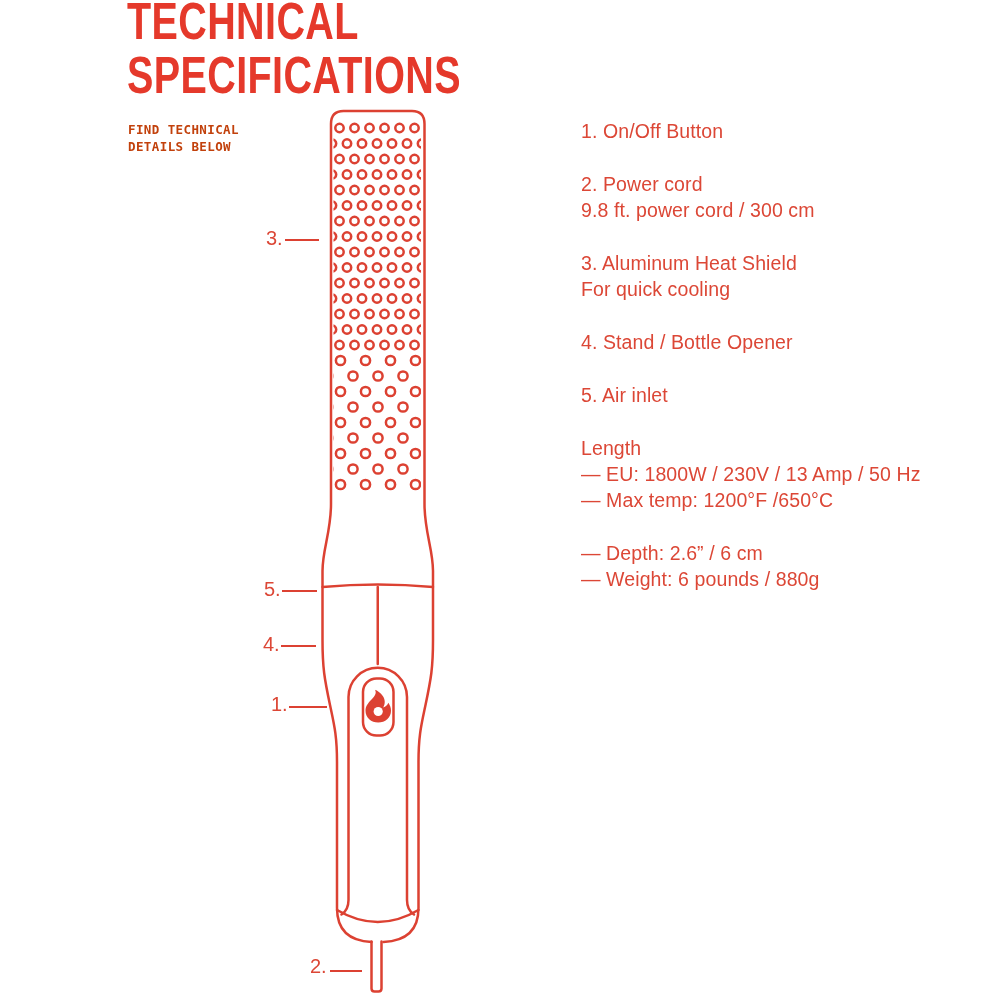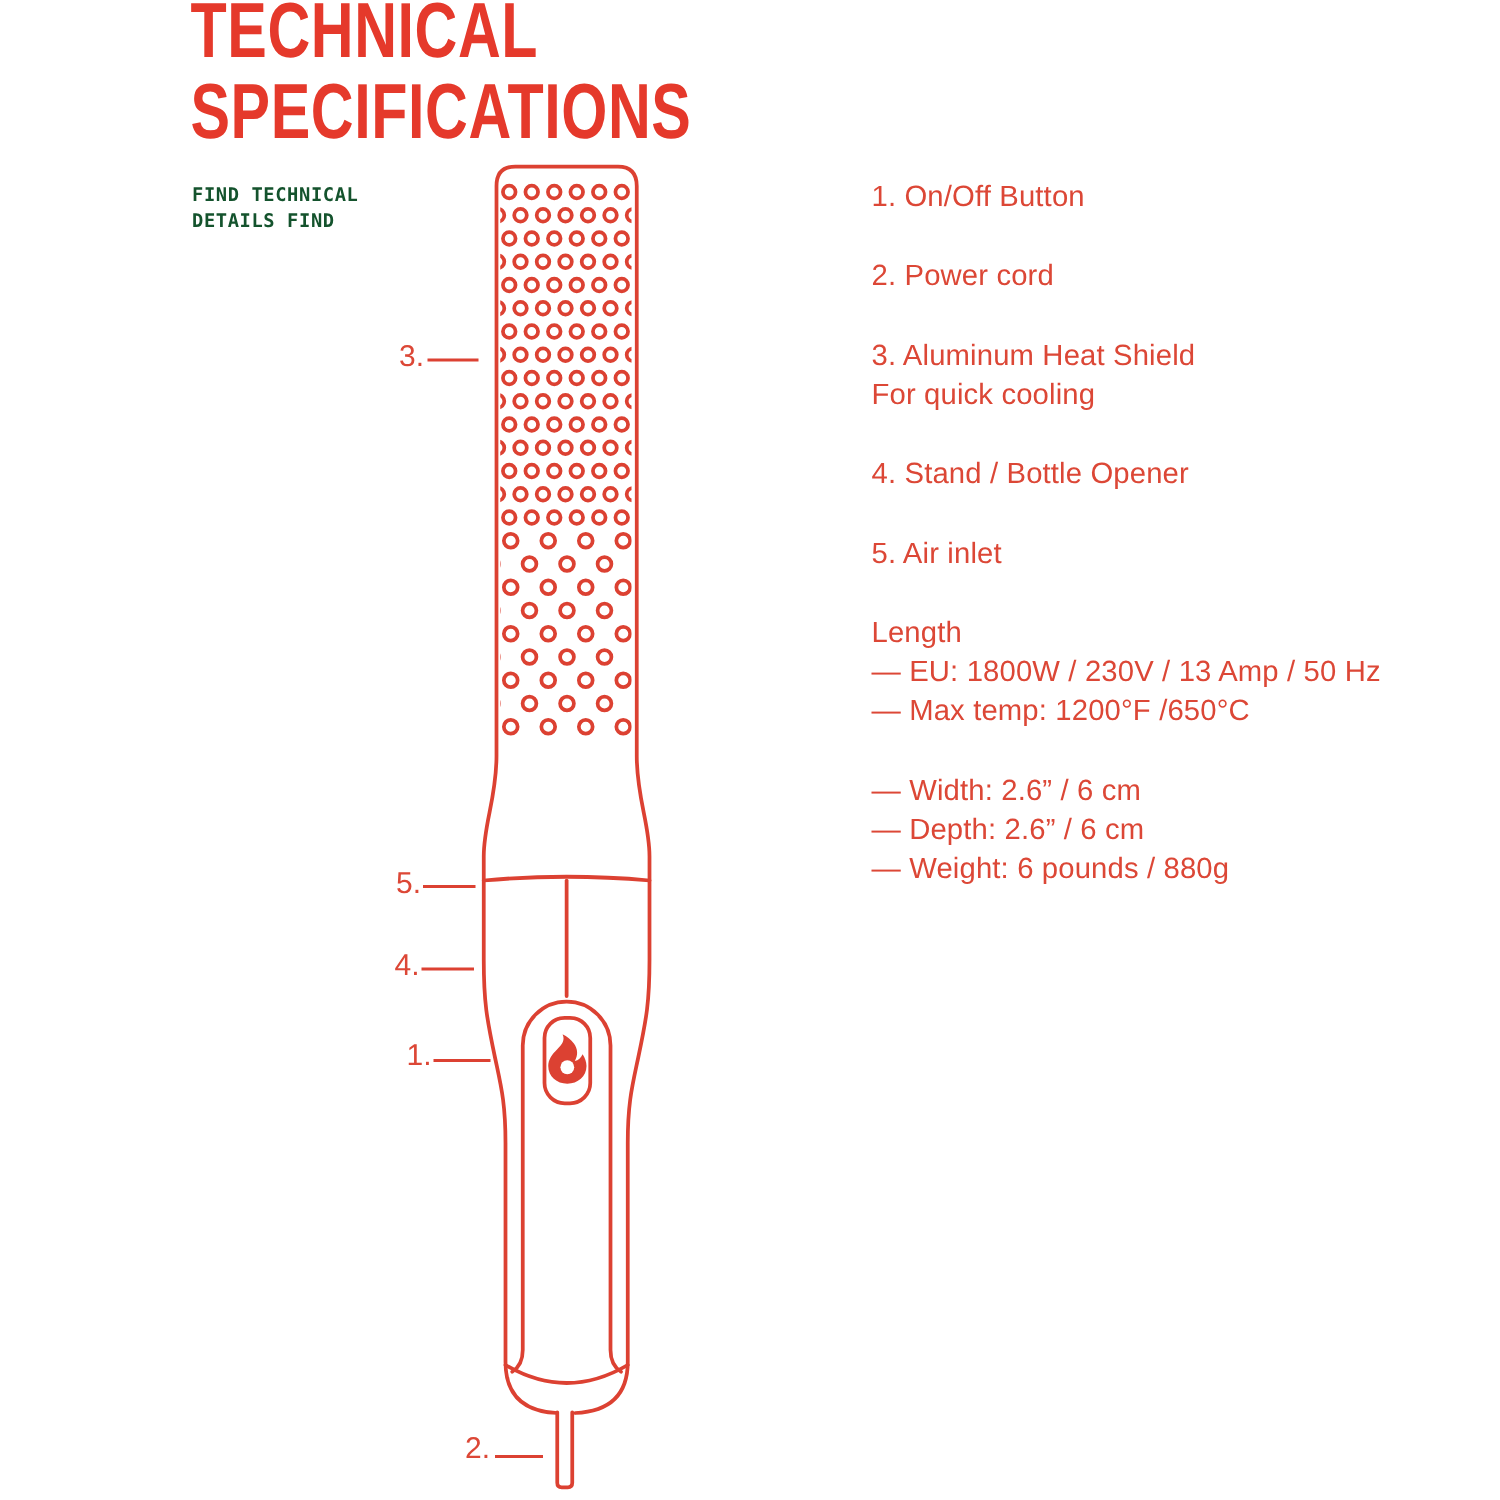--- a/index.html
+++ b/index.html
@@ -12,21 +12,21 @@
     position:absolute;left:127px;top:-6px;width:560px;
     font-weight:bold;font-size:52px;line-height:54px;
     color:#E5392B;letter-spacing:0.5px;
     transform:scaleX(0.76);transform-origin:left top;
     white-space:nowrap;
   }
   .subtitle{
     position:absolute;left:128px;top:121px;
     font-family:"DejaVu Sans Mono",monospace;
     font-size:12.5px;line-height:17px;font-weight:bold;
-    letter-spacing:0.4px;color:#14532d;white-space:nowrap;
+    letter-spacing:0.4px;color:#c2410c;white-space:nowrap;
   }
   
   .specs{
     position:absolute;left:581px;top:118px;width:400px;
     font-size:19.5px;line-height:26px;color:#DC4736;
     letter-spacing:0.1px;
   }
   .spec-group{margin:0 0 27px 0;}
   .spec-line{white-space:nowrap;}
   
@@ -48,21 +48,21 @@
 </head>
 <body>
 
 <div class="title">
   <div>TECHNICAL</div>
   <div>SPECIFICATIONS</div>
 </div>
 
 <div class="subtitle">
   <div>FIND TECHNICAL</div>
-  <div>DETAILS FIND</div>
+  <div>DETAILS BELOW</div>
 </div>
 
 <svg class="device" viewBox="0 0 1000 1000" aria-hidden="true">
   <defs>
     <clipPath id="tubeClip">
       <rect x="333.5" y="113" width="87.5" height="410" rx="10"></rect>
     </clipPath>
   </defs>
 
   <path class="stroke" d="
@@ -283,20 +283,21 @@
 <div class="leader" style="left:330px;top:969.5px;width:32px"></div>
 
 <div class="specs">
 
   <div class="spec-group">
     <div class="spec-line">1. On/Off Button</div>
   </div>
 
   <div class="spec-group">
     <div class="spec-line">2. Power cord</div>
+    <div class="spec-line">9.8 ft. power cord / 300 cm</div>
   </div>
 
   <div class="spec-group">
     <div class="spec-line">3. Aluminum Heat Shield</div>
     <div class="spec-line">For quick cooling</div>
   </div>
 
   <div class="spec-group">
     <div class="spec-line">4. Stand / Bottle Opener</div>
   </div>
@@ -305,18 +306,17 @@
     <div class="spec-line">5. Air inlet</div>
   </div>
 
   <div class="spec-group">
     <div class="spec-line">Length</div>
     <div class="spec-line">— EU: 1800W / 230V / 13 Amp / 50 Hz</div>
     <div class="spec-line">— Max temp: 1200°F /650°C</div>
   </div>
 
   <div class="spec-group">
-    <div class="spec-line">— Width: 2.6” / 6 cm</div>
     <div class="spec-line">— Depth: 2.6” / 6 cm</div>
     <div class="spec-line">— Weight: 6 pounds / 880g</div>
   </div>
 
 </div>
 
 </body></html>

